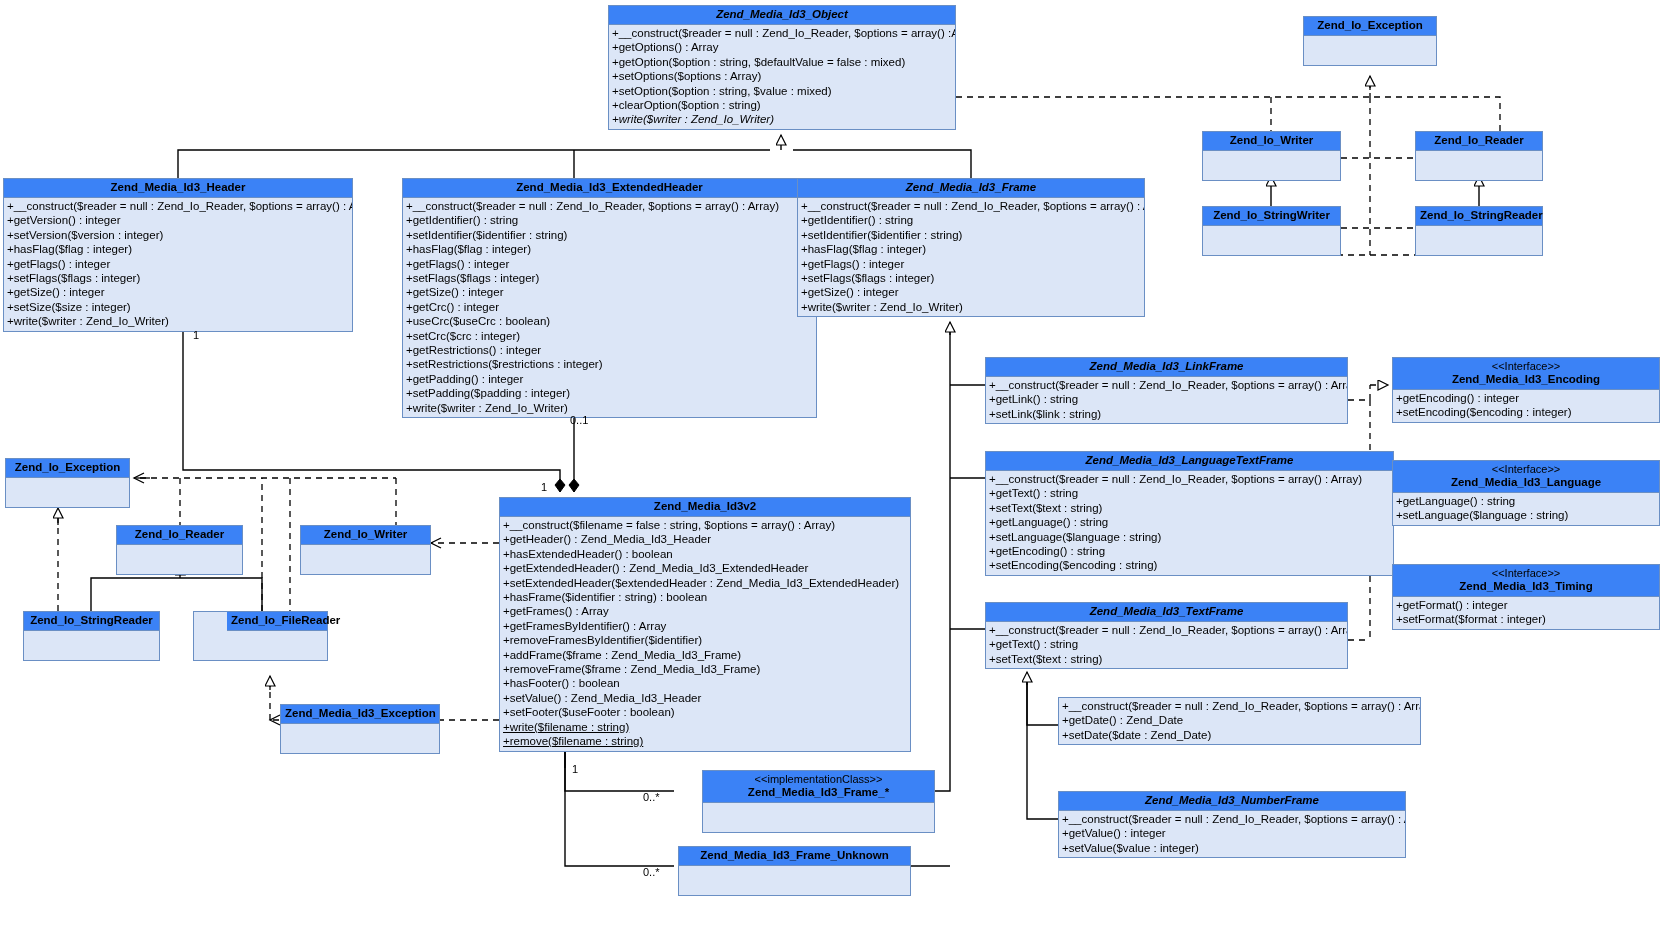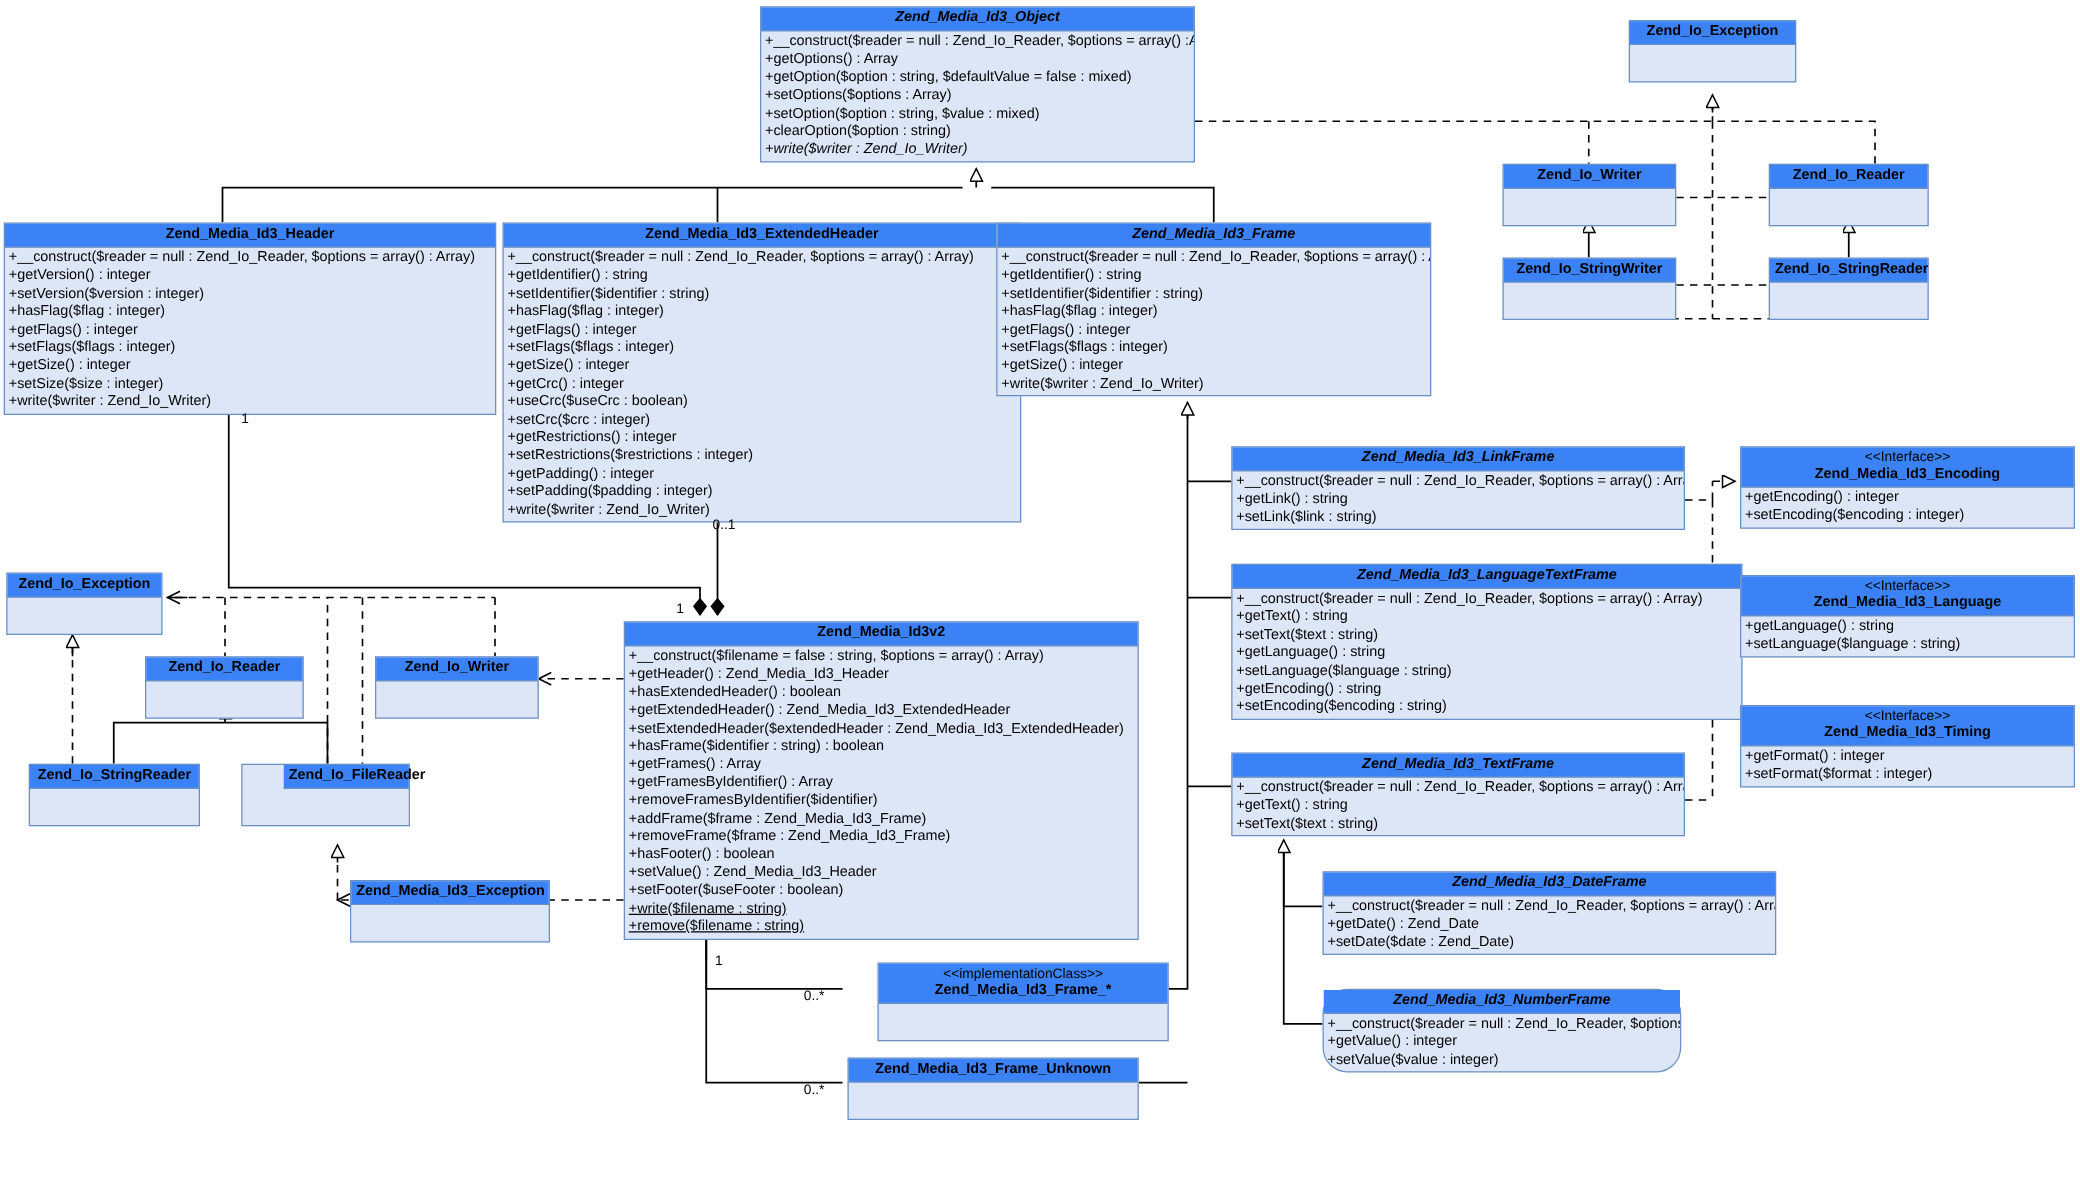--- a/index.html
+++ b/index.html
@@ -124,21 +124,21 @@
         <div class="body">
           <div class="m">+__construct($reader = null : Zend_Io_Reader, $options = array() :Array)</div>
           <div class="m">+getOptions() : Array</div>
           <div class="m">+getOption($option : string, $defaultValue = false : mixed)</div>
           <div class="m">+setOptions($options : Array)</div>
           <div class="m">+setOption($option : string, $value : mixed)</div>
           <div class="m">+clearOption($option : string)</div>
           <div class="m italic">+write($writer : Zend_Io_Writer)</div>
         </div>
       </div>
-      <div class="uml" style="left: 3px; top: 178px; width: 394px;">
+      <div class="uml" style="left: 3px; top: 178px; width: 350px;">
         <div class="hdr"><span>Zend_Media_Id3_Header</span></div>
         <div class="body">
           <div class="m">+__construct($reader = null : Zend_Io_Reader, $options = array() : Array)</div>
           <div class="m">+getVersion() : integer</div>
           <div class="m">+setVersion($version : integer)</div>
           <div class="m">+hasFlag($flag : integer)</div>
           <div class="m">+getFlags() : integer</div>
           <div class="m">+setFlags($flags : integer)</div>
           <div class="m">+getSize() : integer</div>
           <div class="m">+setSize($size : integer)</div>
@@ -221,28 +221,27 @@
       </div>
       <div class="uml" style="left: 985px; top: 602px; width: 363px;">
         <div class="hdr italic"><span>Zend_Media_Id3_TextFrame</span></div>
         <div class="body">
           <div class="m">+__construct($reader = null : Zend_Io_Reader, $options = array() : Array)</div>
           <div class="m">+getText() : string</div>
           <div class="m">+setText($text : string)</div>
         </div>
       </div>
       <div class="uml" style="left: 1058px; top: 697px; width: 363px;">
-        <div class="hdr italic"><span>Zend_Media_Id3_DateFrame</span></div>
         <div class="body">
           <div class="m">+__construct($reader = null : Zend_Io_Reader, $options = array() : Array)</div>
           <div class="m">+getDate() : Zend_Date</div>
           <div class="m">+setDate($date : Zend_Date)</div>
         </div>
       </div>
-      <div class="uml" style="left: 1058px; top: 791px; width: 287px; border-radius: 20px;">
+      <div class="uml" style="left: 1058px; top: 791px; width: 348px;">
         <div class="hdr italic"><span>Zend_Media_Id3_NumberFrame</span></div>
         <div class="body">
           <div class="m">+__construct($reader = null : Zend_Io_Reader, $options = array() : Array)</div>
           <div class="m">+getValue() : integer</div>
           <div class="m">+setValue($value : integer)</div>
         </div>
       </div>
       <div class="uml" style="left: 1392px; top: 357px; width: 268px;">
         <div class="hdr"><span class="stereo">&lt;&lt;Interface&gt;&gt;</span><span>Zend_Media_Id3_Encoding</span></div>
         <div class="body">

